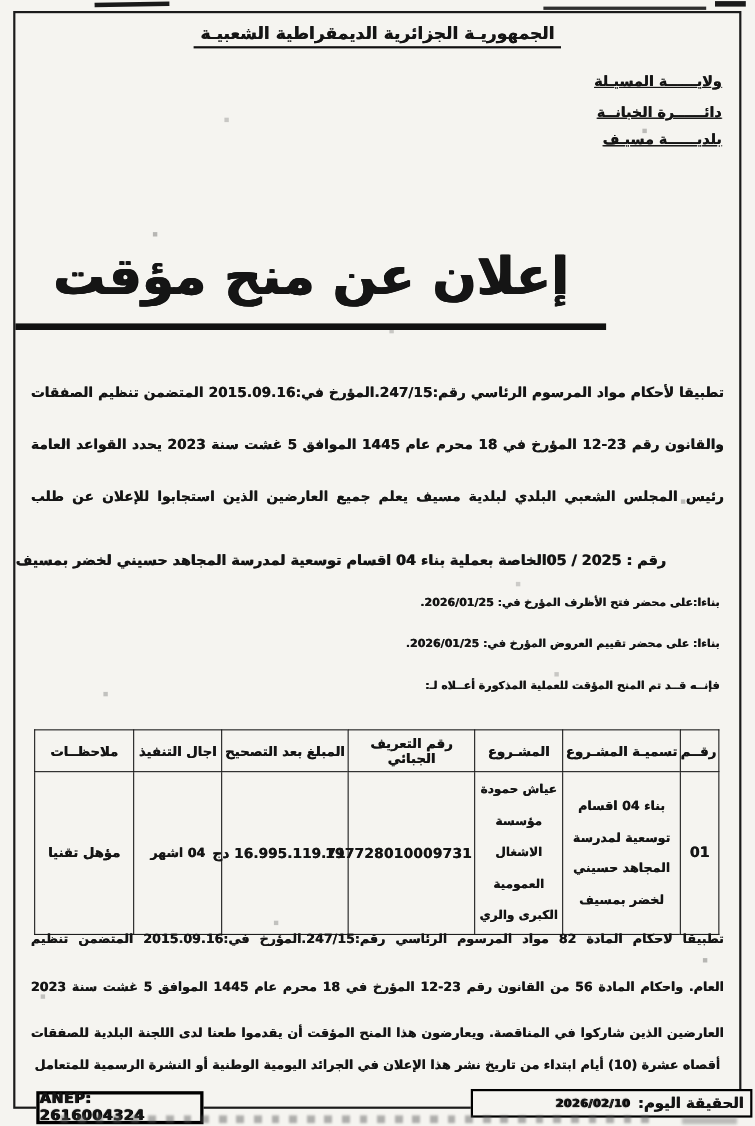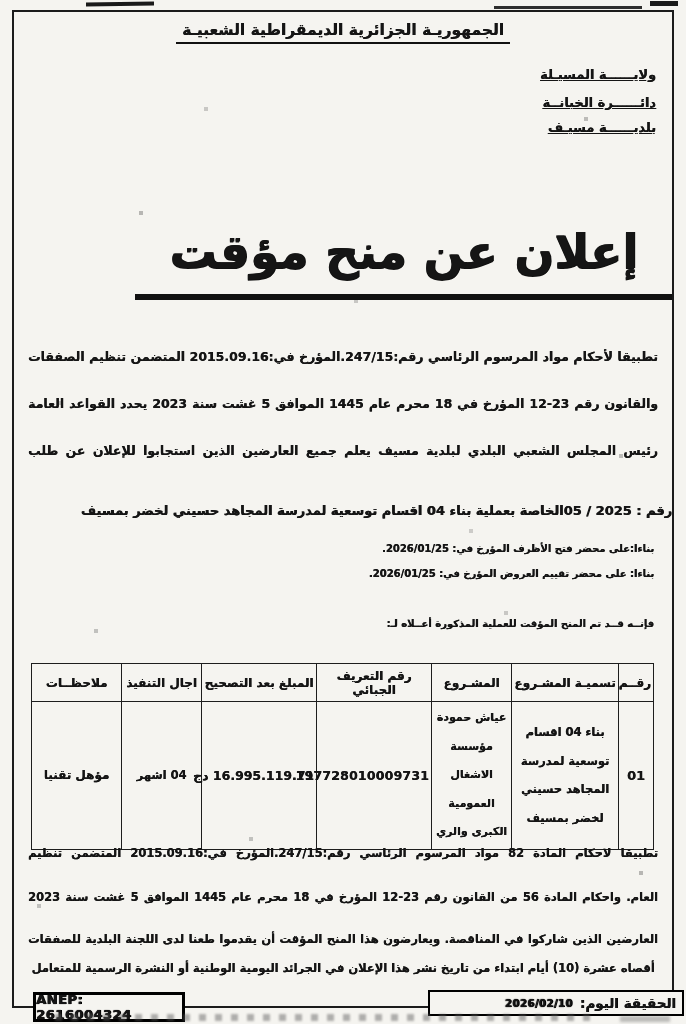--- a/index.html
+++ b/index.html
@@ -21,35 +21,35 @@
     border-bottom:2.2px solid #111;padding:0 6px 3px;
     text-shadow:.4px 0 0 #111;
   }
   
   .authority{position:absolute;top:54px;right:16px;text-align:right;font-size:13px;font-weight:700;}
   .auth-line{line-height:18px;text-shadow:.3px 0 0 #111;text-decoration:underline;}
   .mb10{margin-bottom:10px}.mb7{margin-bottom:7px}.mb2{margin-bottom:2px}.mb11{margin-bottom:11px}
   .fiscal{font-size:13px;font-weight:800;text-shadow:.5px 0 0 #111;}
   .num-ltr{direction:ltr;unicode-bidi:embed;}
   
-  .big-title-wrap{position:absolute;top:205px;left:0;right:0;text-align:right;}
+  .big-title-wrap{position:absolute;top:205px;left:0;right:0;text-align:left;}
   .big-title{
     display:inline-block;font-size:47px;font-weight:800;line-height:1.5;
     border-bottom:6px solid #111;padding:0 34px 6px;
     text-shadow:1.1px 0 0 #111, 0 .5px 0 #111;
   }
   
   .p-line{
     position:absolute;left:14px;right:14px;height:30px;overflow:hidden;
     font-size:12.5px;font-weight:600;line-height:28px;
     text-shadow:.3px 0 0 currentColor;
   }
   .stretch{text-align:justify;text-align-last:justify;}
   .op-heading{
-    position:absolute;top:491px;left:0;right:0;text-align:right;
+    position:absolute;top:491px;left:0;right:0;text-align:left;
     font-size:13px;font-weight:800;text-shadow:.6px 0 0 #111;
   }
   .based{
     position:absolute;right:18px;font-size:10px;font-weight:700;
     text-shadow:.4px 0 0 #111;
   }
   
   .award-table{
     position:absolute;top:651px;right:18px;width:622px;
     border-collapse:collapse;table-layout:fixed;
@@ -139,21 +139,21 @@
     <span class="big-title">إعلان عن منح مؤقت</span>
   </div>
 
   <div class="p-line stretch" style="top:331px">تطبيقا لأحكام مواد المرسوم الرئاسي رقم:247/15.المؤرخ في:2015.09.16 المتضمن تنظيم الصفقات العمومية وتفويضات المرفق العام.</div>
   <div class="p-line stretch" style="top:378px">والقانون رقم 23-12 المؤرخ في 18 محرم عام 1445 الموافق 5 غشت سنة 2023 يحدد القواعد العامة المتعلقة بالصفقات العمومية فإن</div>
   <div class="p-line stretch" style="top:425px"><span>رئيس المجلس الشعبي البلدي لبلدية مسيف يعلم جميع العارضين الذين استجابوا للإعلان عن طلب </span></div>
 
   <div class="op-heading"><span>رقم : </span><span class="num-ltr">05 / 2025</span><span>الخاصة بعملية بناء 04 اقسام توسعية لمدرسة المجاهد حسيني لخضر بمسيف</span></div>
 
   <div class="based" style="top:531px">بناءا:على محضر فتح الأظرف المؤرخ في: 2026/01/25.</div>
-  <div class="based" style="top:556px">بناءا: على محضر تقييم العروض المؤرخ في: 2026/01/25.</div>
+  <div class="based" style="top:568px">بناءا: على محضر تقييم العروض المؤرخ في: 2026/01/25.</div>
   <div class="based" style="top:606px">فإنــه قــد تم المنح المؤقت للعملية المذكورة أعــلاه لـ:</div>
 
   <table class="award-table">
     <colgroup>
       <col style="width:35px">
         <col style="width:107px">
         <col style="width:80px">
       <col style="width:115px">
         <col style="width:115px">
         <col style="width:80px">

